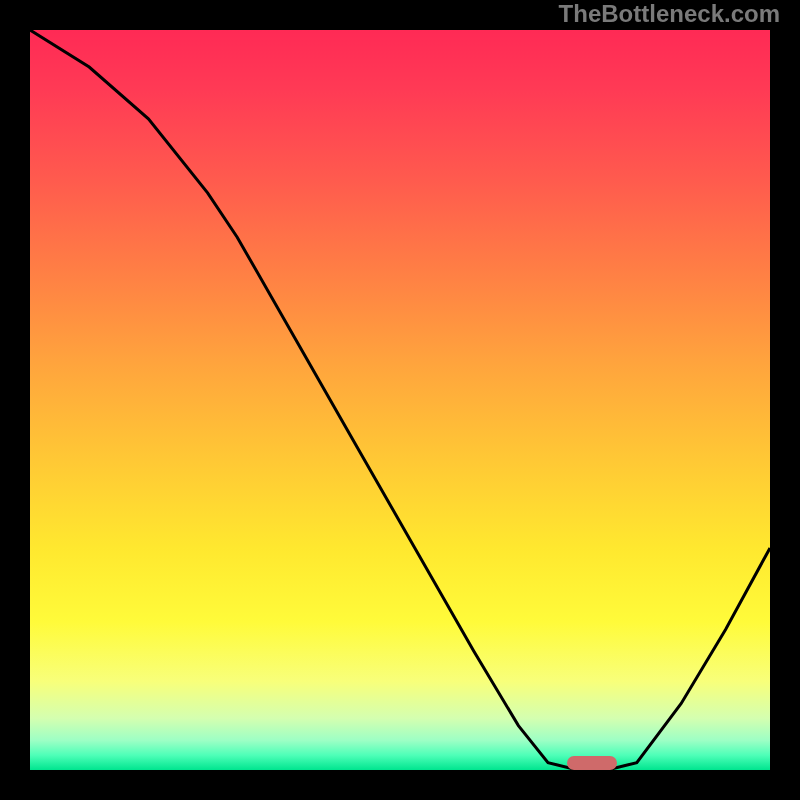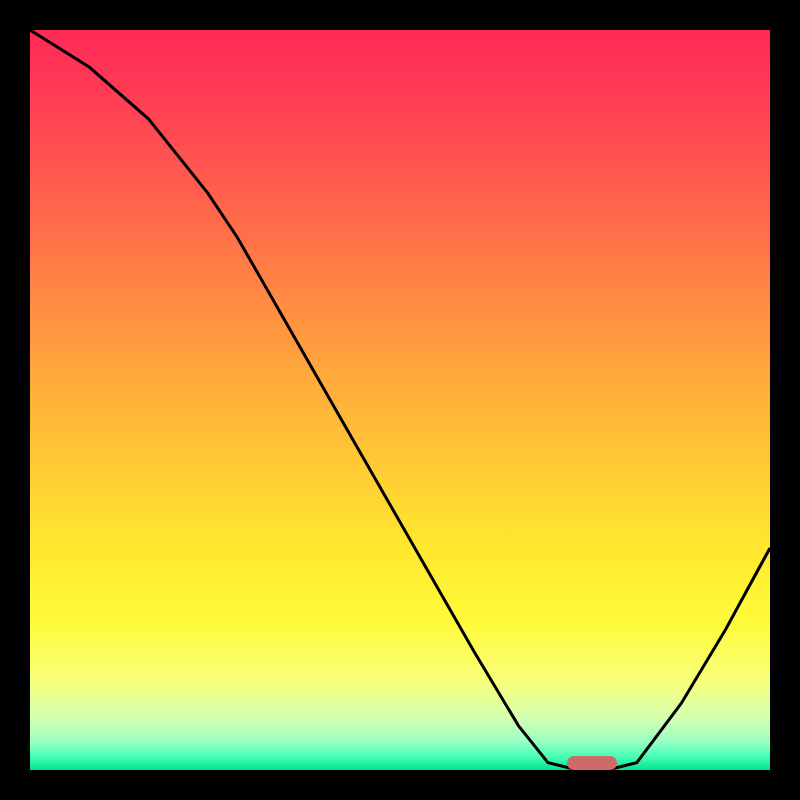--- a/index.html
+++ b/index.html
@@ -80,20 +80,21 @@
     border-radius: 7px;
     z-index: 3;
     transform: translate(-50%, -50%);
   }
 </style>
 </head>
 <body>
 
 <div class="outer-frame">
 
+  <div class="watermark">TheBottleneck.com</div>
 
   <div class="plot-area">
     <div class="gradient-bg"></div>
 
     <svg class="curve-svg" viewBox="0 0 740 740" preserveAspectRatio="none">
       <path id="curve-path" class="curve-path" d="M0.0 0.0 L59.2 37.0 L118.4 88.8 L177.6 162.8 L207.2 207.2 L266.4 310.8 L325.6 414.4 L384.8 518.0 L444.0 621.6 L488.4 695.6 L518.0 732.6 L547.6 740.0 L577.2 740.0 L606.8 732.6 L651.2 673.4 L695.6 599.4 L740.0 518.0"></path>
     </svg>
 
     <div id="marker" class="marker" style="left: 562.4px; top: 732.6px;"></div>
   </div>

